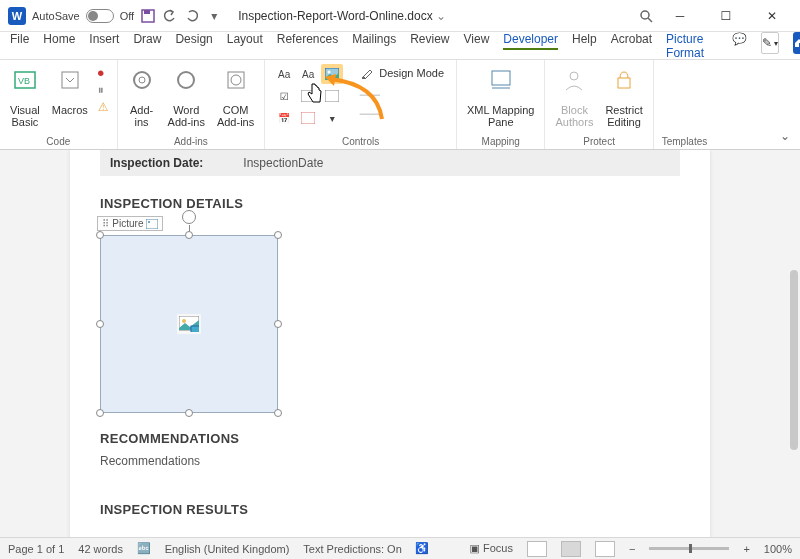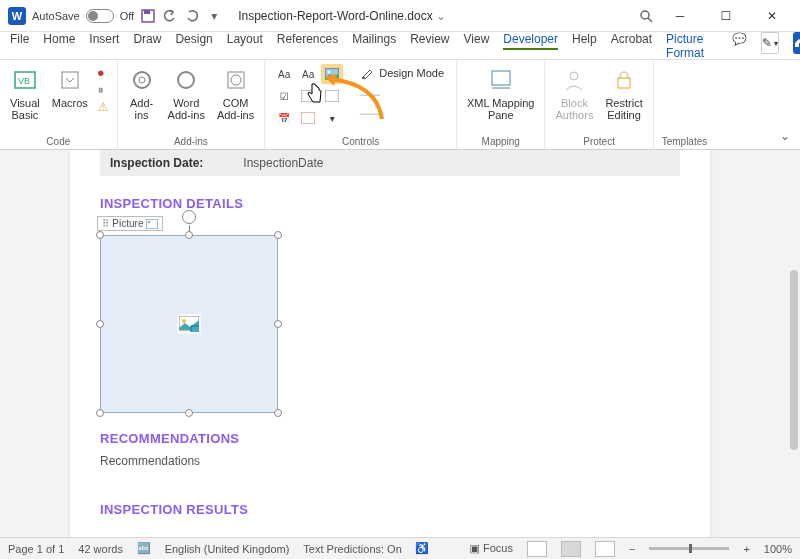--- a/index.html
+++ b/index.html
@@ -15,34 +15,34 @@
   .win-btn { width: 40px; height: 28px; display: flex; align-items: center; justify-content: center; color: #333; }
   .menubar { height: 28px; background: #fff; display: flex; align-items: flex-start; padding: 0 10px; gap: 14px; border-bottom: 1px solid #e1e1e1; font-size: 12px; }
   .menubar .tab { color: #444; cursor: pointer; }
   .menubar .tab.active { color: #185abd; border-bottom: 2px solid #4d7c0f; padding-bottom: 2px; }
   .menubar .tab.context { color: #185abd; }
   .menu-spacer { flex: 1; }
   .ribbon { height: 90px; background: #fff; display: flex; border-bottom: 1px solid #d0d0d0; position: relative; box-shadow: 0 2px 4px rgba(0,0,0,0.08); }
   .group { border-right: 1px solid #e8e8e8; padding: 4px 8px 2px 8px; display: flex; flex-direction: column; align-items: center; justify-content: flex-end; }
   .group-label { font-size: 10px; color: #666; margin-top: 2px; text-align: center; }
   .group-body { flex: 1; display: flex; align-items: flex-start; gap: 8px; }
-  .big-btn { display: flex; flex-direction: column; align-items: center; gap: 3px; padding: 2px; font-size: 11px; color: #333; text-align: center; line-height: 1.1; }
+  .big-btn { display: flex; flex-direction: column; align-items: center; gap: 10px; padding: 2px; font-size: 11px; color: #333; text-align: center; line-height: 1.1; }
   .big-btn .ic { width: 28px; height: 28px; display: flex; align-items: center; justify-content: center; }
   .small-grid { display: grid; grid-template-columns: repeat(3, 22px); grid-auto-rows: 20px; gap: 2px; }
   .small-grid .cell { display: flex; align-items: center; justify-content: center; font-size: 10px; color: #444; border: 0; }
   .highlight-btn { background: #ffd78a; border: 1px solid #e8a33d; border-radius: 2px; }
   .design-mode { display: flex; align-items: center; gap: 4px; font-size: 11px; color: #333; padding: 2px 4px; }
   .collapse { position: absolute; right: 10px; bottom: 6px; color: #666; }
   .docarea { position: absolute; top: 150px; left: 0; right: 0; bottom: 22px; background: #f3f3f3; overflow: hidden; }
   .page { position: absolute; left: 70px; top: 0; width: 640px; height: 520px; background: #fff; box-shadow: 0 0 4px rgba(0,0,0,0.1); padding: 0 30px; }
   .scrolltrack { position: absolute; right: 2px; top: 120px; width: 8px; height: 180px; background: #c8c8c8; border-radius: 4px; }
   .field-row { background: #eeeeee; padding: 6px 10px; display: flex; gap: 40px; margin-bottom: 20px; font-size: 12px; }
   .field-row .lbl { font-weight: 600; color: #333; }
   .field-row .val { color: #555; }
-  .section-head { color: #8b5cf6; font-weight: 600; font-size: 13px; margin: 18px 0 8px 0; letter-spacing: .3px; }
+  .section-head { color: #404040; font-weight: 600; font-size: 13px; margin: 18px 0 8px 0; letter-spacing: .3px; }
   .rec-text { color: #555; font-size: 12px; }
   .picframe { position: relative; width: 178px; height: 178px; background: #e3ecf7; border: 1px solid #9ab; margin-top: 10px; }
   .handle { position: absolute; width: 8px; height: 8px; background: #fff; border: 1px solid #888; border-radius: 50%; }
   .h-tl { left: -5px; top: -5px; } .h-tr { right: -5px; top: -5px; }
   .h-bl { left: -5px; bottom: -5px; } .h-br { right: -5px; bottom: -5px; }
   .h-t { left: 50%; top: -5px; transform: translateX(-50%); }
   .h-b { left: 50%; bottom: -5px; transform: translateX(-50%); }
   .h-l { left: -5px; top: 50%; transform: translateY(-50%); }
   .h-r { right: -5px; top: 50%; transform: translateY(-50%); }
   .rotate { position: absolute; left: 50%; top: -26px; transform: translateX(-50%); width: 14px; height: 14px; border: 1px solid #888; border-radius: 50%; background: #fff; }

